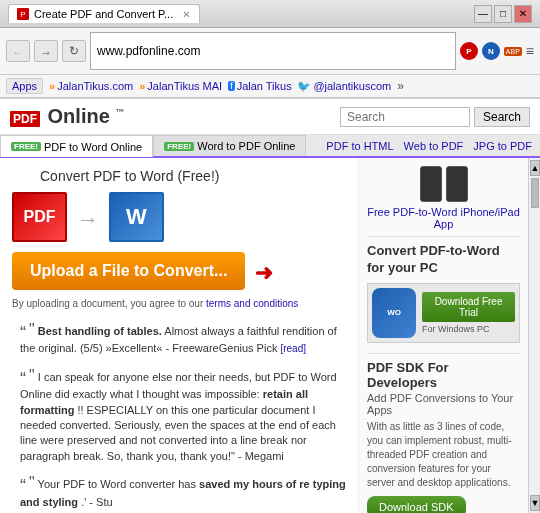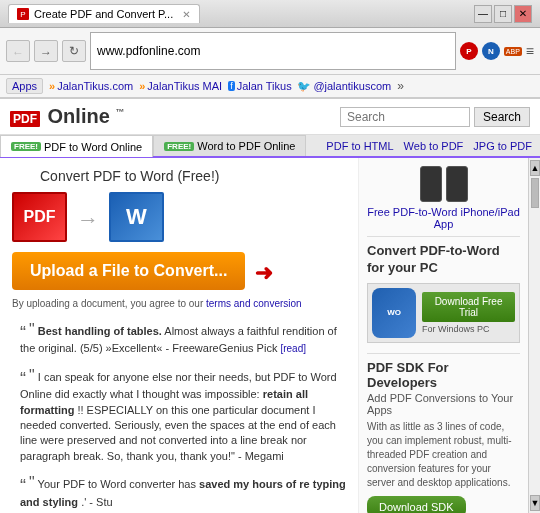--- a/index.html
+++ b/index.html
@@ -177,21 +177,21 @@
           <div class="word-icon-box" style="font-size:22px; font-weight:bold;">W</div>
         </div>
 
         
         <div style="position:relative; display:inline-block; margin-bottom:4px;">
           <button class="upload-btn">Upload a File to Convert...</button>
           <span style="position:absolute; right:-28px; top:50%; transform:translateY(-50%); color:#cc0000; font-size:22px; font-weight:bold;">➜</span>
         </div>
         <div class="terms-text">
           <span>By uploading a document, you agree to our</span>
-          <a class="terms-link" style="color:#1a0dab; cursor:pointer;">terms and conversion</a>
+          <a class="terms-link" style="color:#1a0dab; cursor:pointer;">terms and conditions</a>
         </div>
 
         
         <div style="margin-top:6px;">
 
           <div class="testimonial">
             <span style="font-size:16px; color:#555;">"</span>
             <span class="bold-text">Best handling of tables.</span>
             <span> Almost always a faithful rendition of the original. (5/5) »Excellent« - FreewareGenius Pick </span>
             <a class="read-more">[read]</a>

